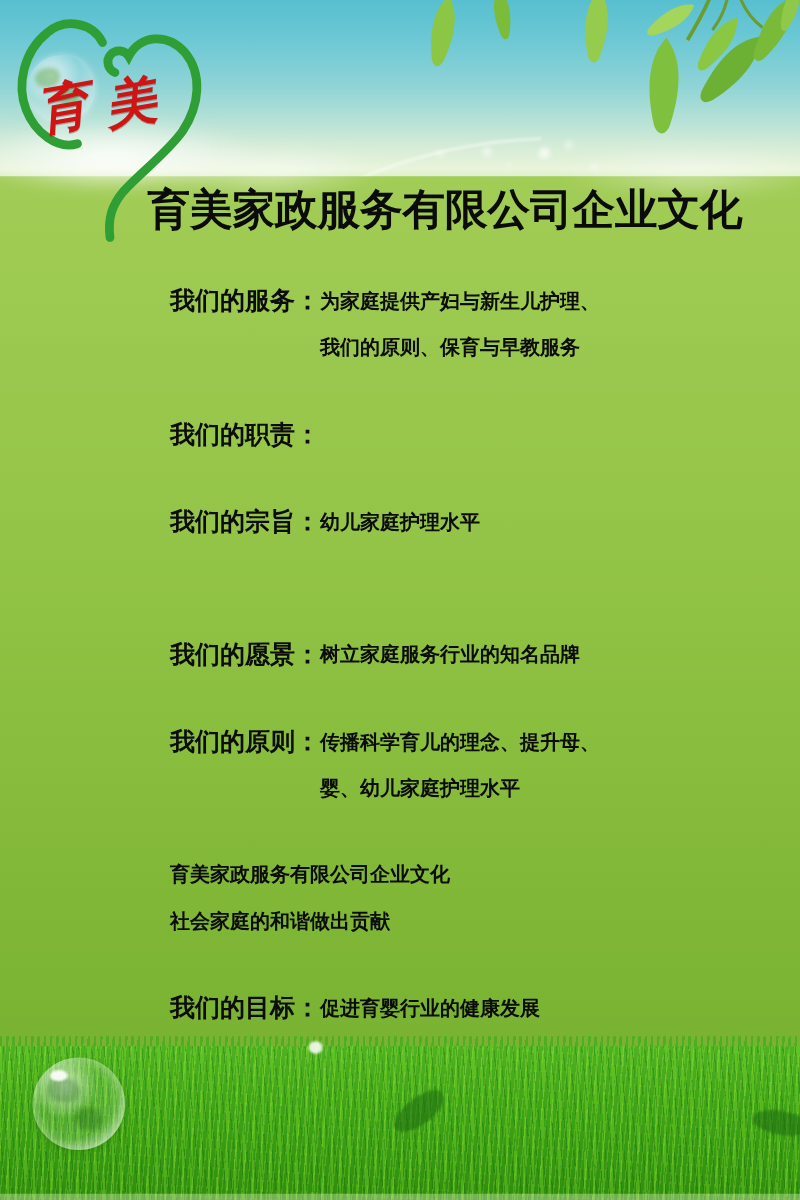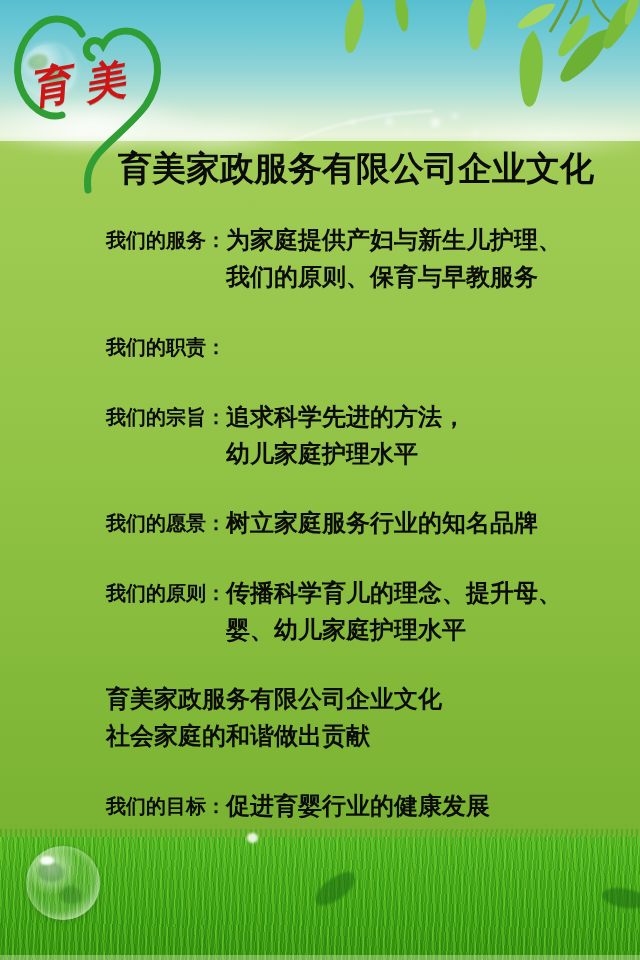--- a/index.html
+++ b/index.html
@@ -42,23 +42,23 @@
     font-family:"DejaVu Serif","Liberation Serif",serif;font-style:italic;
     transform:rotate(-10deg);text-shadow:0 1px 0 rgba(120,0,0,.35);
   }
   .char1{left:30px;top:56px;}
   .char2{left:84px;top:52px;}
   
   .title{
     position:absolute;left:118px;top:151px;margin:0;
     font-size:34px;font-weight:bold;color:#0b0b0b;letter-spacing:0px;line-height:34px;
   }
-  .block{position:absolute;left:106px;display:flex;color:#0c0c0c;}
+  .block{position:absolute;left:136px;display:flex;color:#0c0c0c;}
   .block .label{width:120px;flex:0 0 120px;font-size:20px;font-weight:600;line-height:37px;}
-  .block .content{font-size:24px;font-weight:600;line-height:37px;}
+  .block .content{font-size:16px;font-weight:600;line-height:37px;}
   .block .line{white-space:nowrap;}
   
   .grass{
     position:absolute;left:0;top:837px;width:640px;height:123px;
     background-image:
       repeating-linear-gradient(96deg, rgba(230,255,90,.16) 0 1px, rgba(0,0,0,0) 1px 4px),
       repeating-linear-gradient(84deg, rgba(15,80,5,.22) 0 1px, rgba(0,0,0,0) 1px 5px),
       repeating-linear-gradient(91deg, rgba(130,225,45,.35) 0 2px, rgba(0,0,0,0) 2px 7px),
       linear-gradient(180deg,#4eb322 0%,#3fa618 35%,#359a12 70%,#2e8e0e 100%);
   }
@@ -157,21 +157,20 @@
     </div>
   </div>
 
   <div class="block" style="top:329px">
     <div class="label">我们的职责：</div>
   </div>
 
   <div class="block" style="top:399px">
     <div class="label">我们的宗旨：</div>
     <div class="content">
-      <div class="line">追求科学先进的方法，</div>
       <div class="line">幼儿家庭护理水平</div>
     </div>
   </div>
 
   <div class="block" style="top:505px">
     <div class="label">我们的愿景：</div>
     <div class="content">
       <div class="line">树立家庭服务行业的知名品牌</div>
       <div class="line"></div>
     </div>

